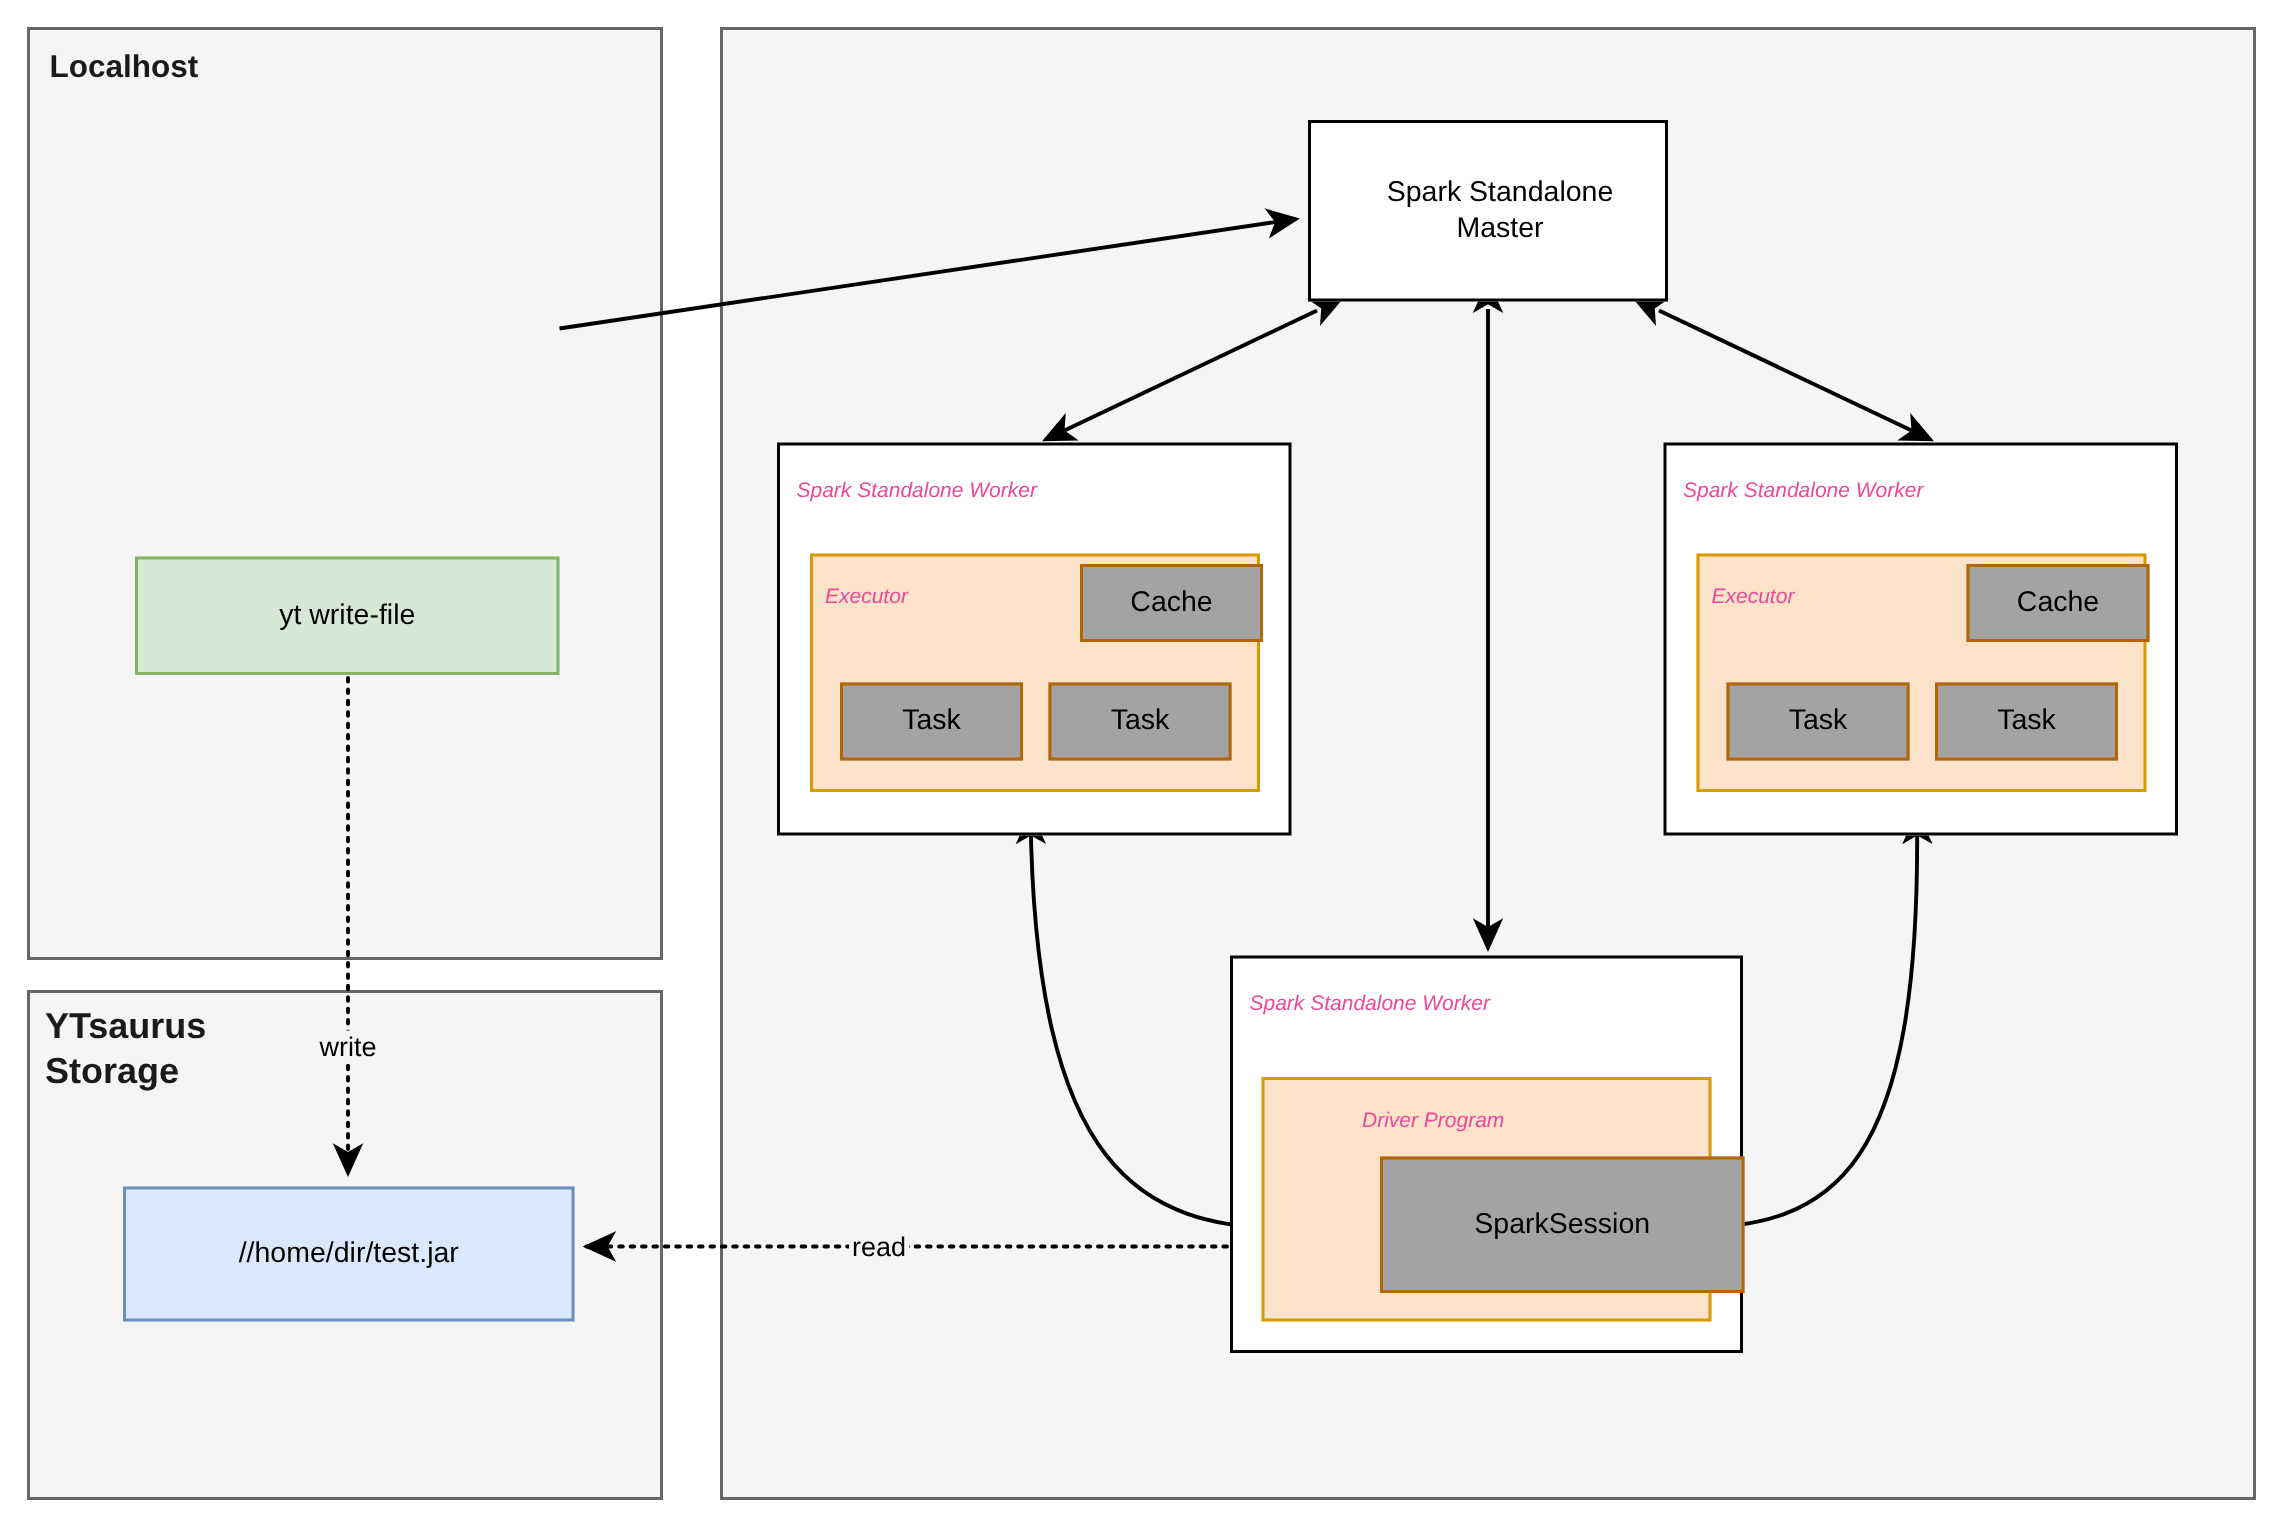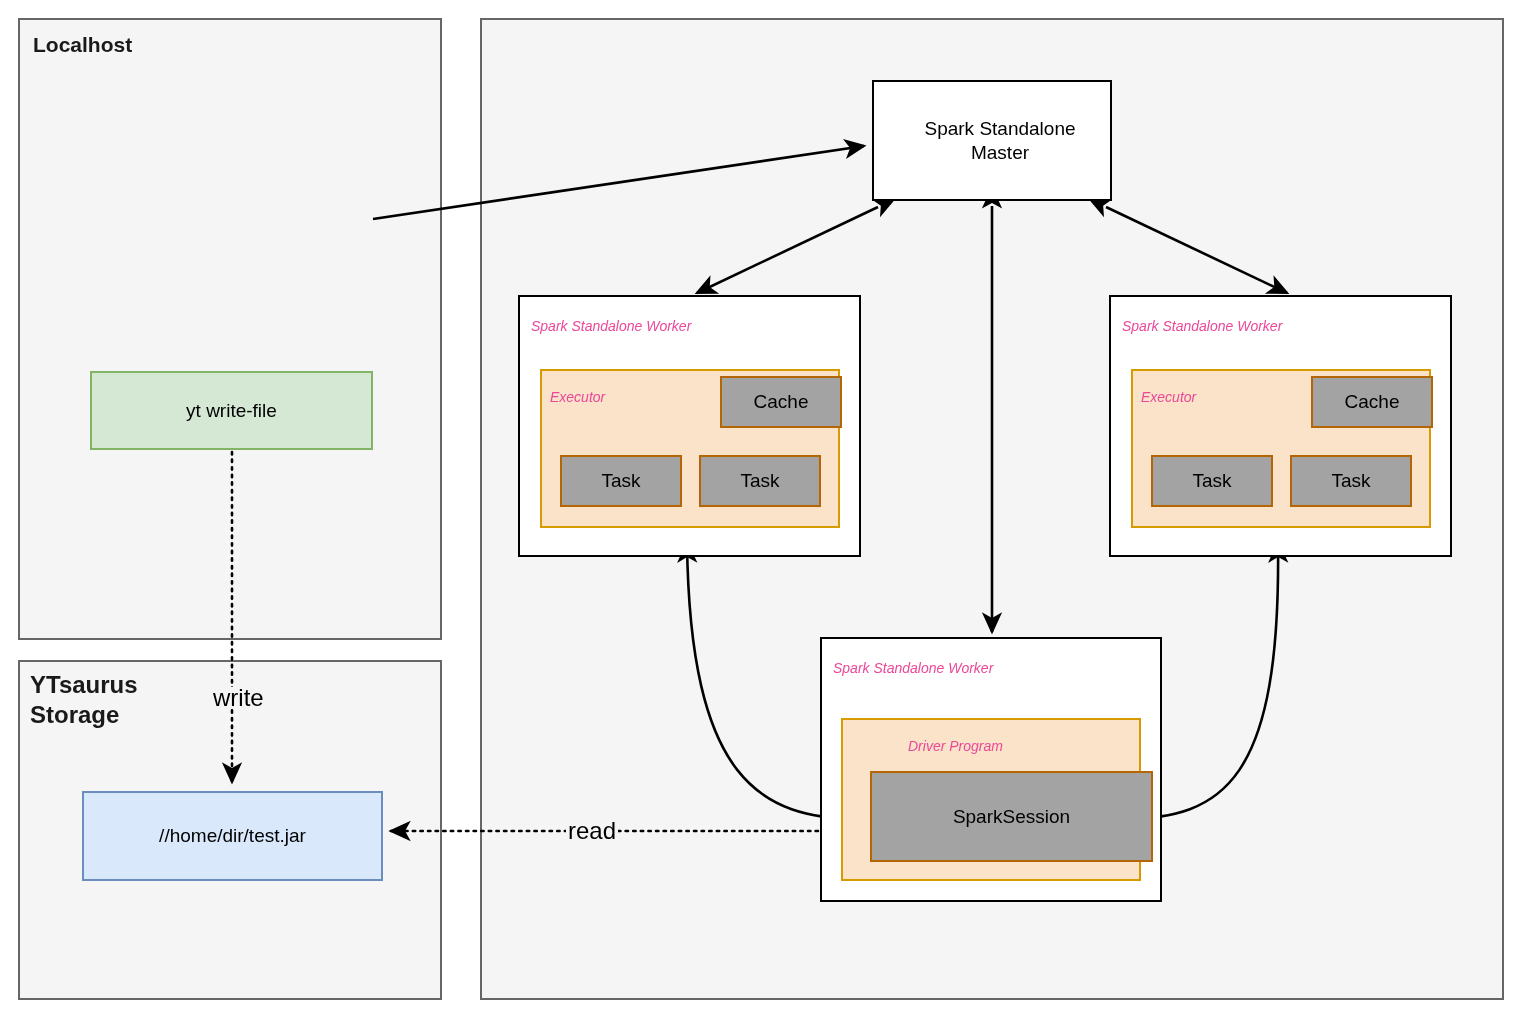--- a/index.html
+++ b/index.html
@@ -69,21 +69,21 @@
   .label-top {
     position: absolute;
     font-size: 14px;
     line-height: 23px;
     color: #ec4899;
     white-space: nowrap;
     font-style: italic;
   }
   .edge-label {
     position: absolute;
-    font-size: 24px;
+    font-size: 18px;
     line-height: 22px;
     background: #f5f5f5;
     padding: 0 2px;
     color: #000000;
     white-space: nowrap;
   }
   svg.arrows {
     position: absolute;
     left: 0; top: 0;
     width: 1522px;
@@ -170,18 +170,18 @@
   <div class="node node-exec" style="left:1131px; top:369px; width:300px; height:159px;"></div>
   <div class="label-top" style="left:1141px; top:386px;">Executor</div>
   <div class="node node-sub" style="left:1311px; top:376px; width:122px; height:52px;">Cache</div>
   <div class="node node-sub" style="left:1151px; top:455px; width:122px; height:52px;">Task</div>
   <div class="node node-sub" style="left:1290px; top:455px; width:122px; height:52px;">Task</div>
 
   <div class="node node-white" style="left:820px; top:637px; width:342px; height:265px;"></div>
   <div class="label-top" style="left:833px; top:657px;">Spark Standalone Worker</div>
   <div class="node node-exec" style="left:841px; top:718px; width:300px; height:163px;"></div>
   <div class="label-top" style="left:908px; top:735px;">Driver Program</div>
-  <div class="node node-sub" style="left:870px; top:771px; width:283px; height:91px;">SparkSession</div>
+  <div class="node node-sub" style="left:920px; top:771px; width:243px; height:91px;">SparkSession</div>
 
   <div class="edge-label" style="left:211px; top:687px;">write</div>
   <div class="edge-label" style="left:566px; top:820px;">read</div>
 
 </div>
 
 </body></html>

